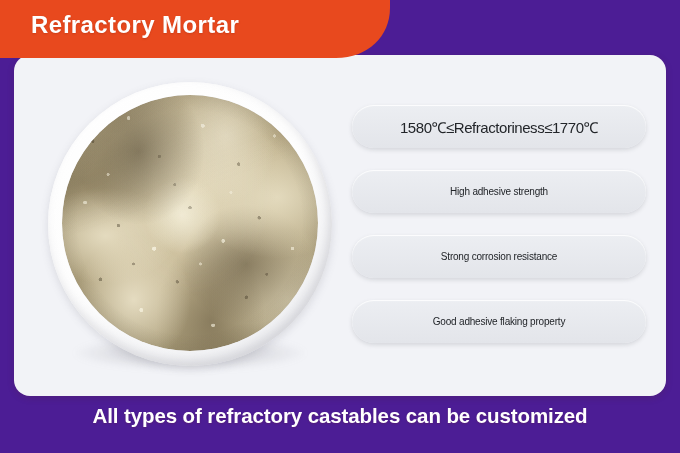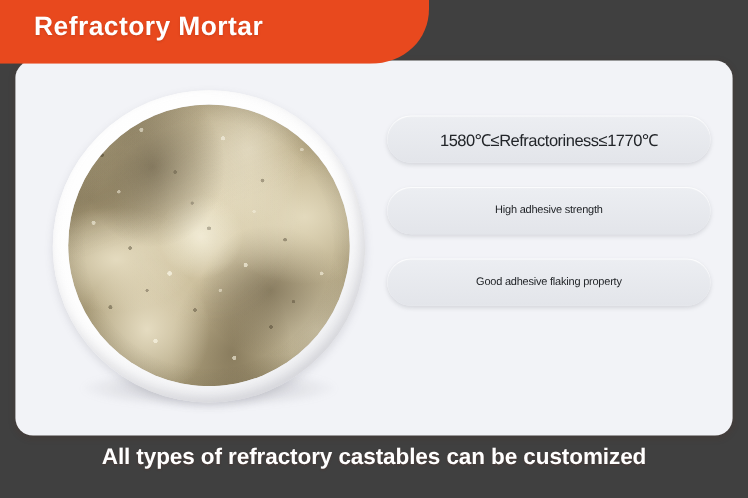--- a/index.html
+++ b/index.html
@@ -11,21 +11,21 @@
     height: 453px;
     overflow: hidden;
     font-family: "Liberation Sans", sans-serif;
     background: #e8491e;
   }
 
   #stage {
     position: relative;
     width: 680px;
     height: 453px;
-    background: #404040;
+    background: #4c1d95;
     overflow: hidden;
   }
 
   
   .header-band {
     position: absolute;
     left: 0;
     top: 0;
     width: 420px;
     height: 58px;
@@ -250,19 +250,22 @@
   </div>
 
   <div class="features">
     <div class="pill tight">
       <span class="pill-label">1580℃≤Refractoriness≤1770℃</span>
     </div>
     <div class="pill">
       <span class="pill-label">High adhesive strength</span>
     </div>
     <div class="pill">
+      <span class="pill-label">Strong corrosion resistance</span>
+    </div>
+    <div class="pill">
       <span class="pill-label">Good adhesive flaking property</span>
     </div>
   </div>
 
   <div class="footer-caption">All types of refractory castables can be customized</div>
 
 </div>
 
 </body></html>

